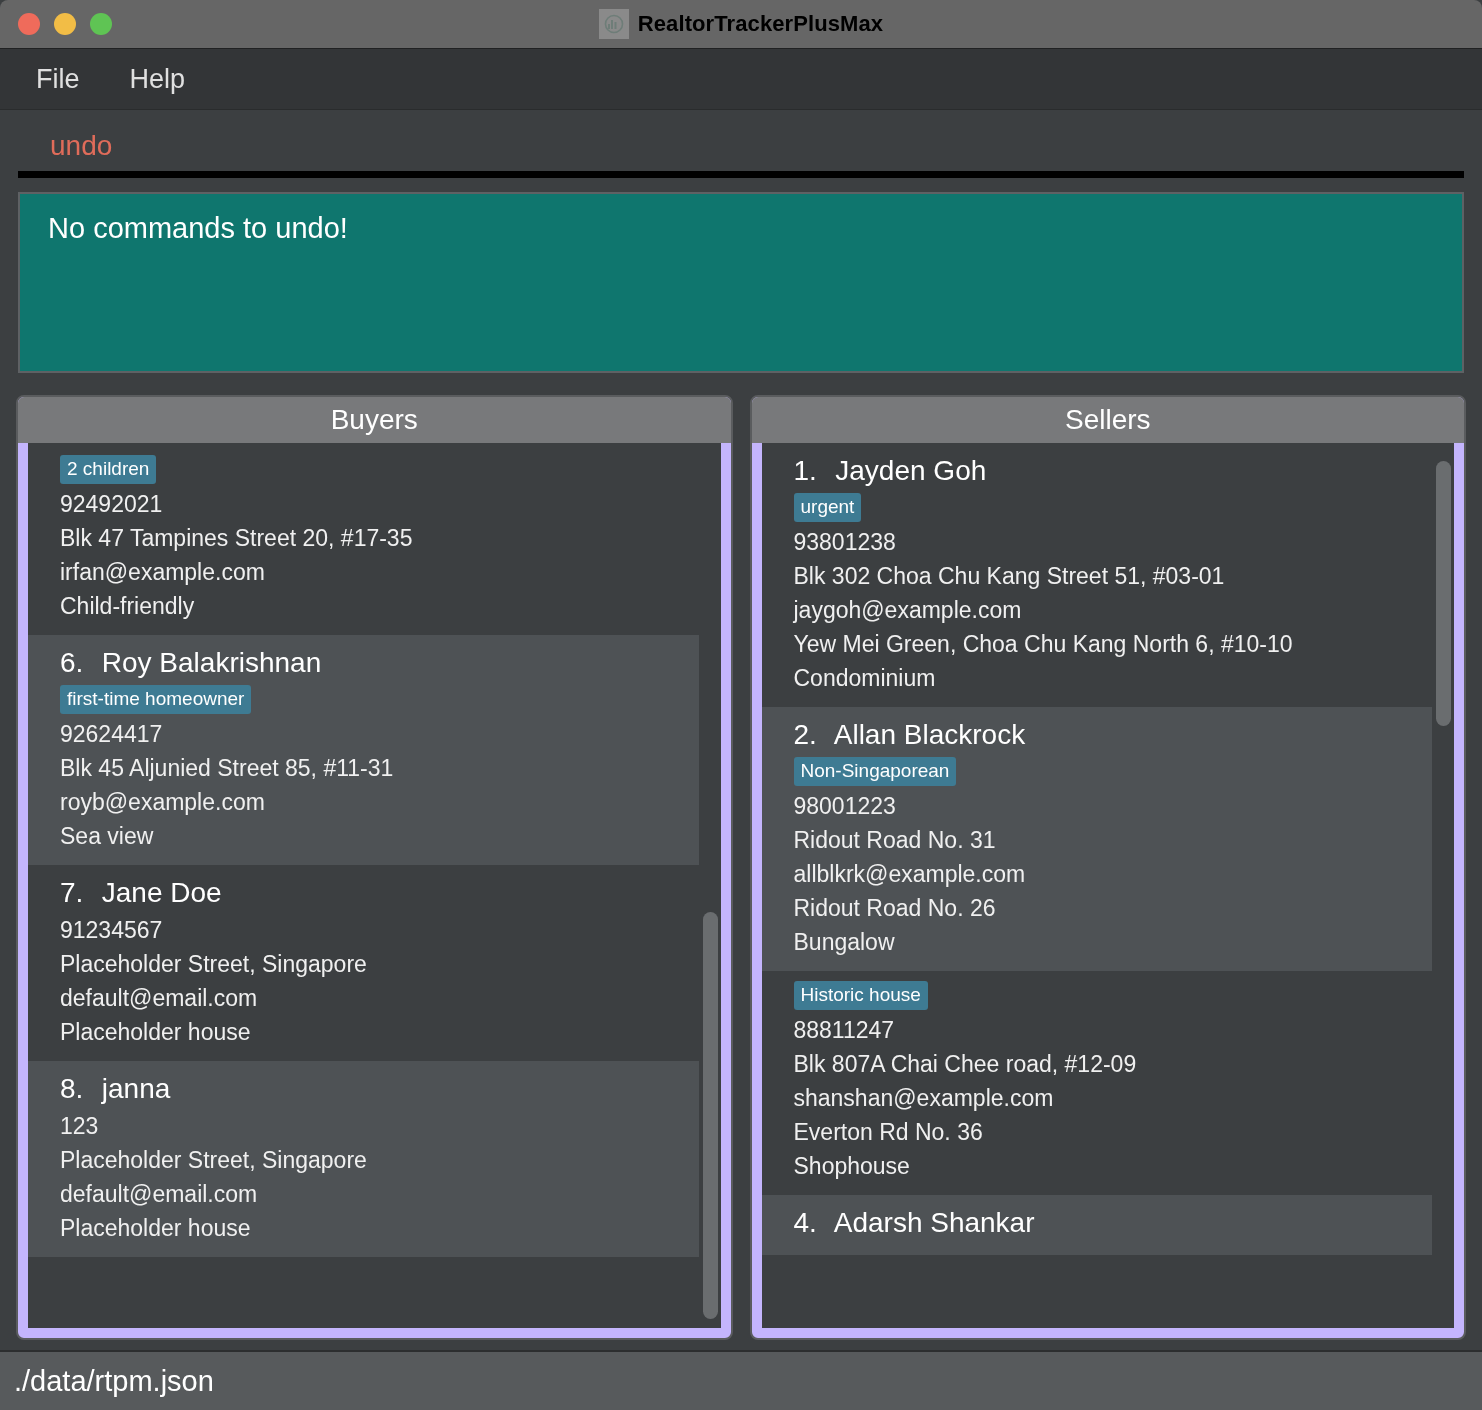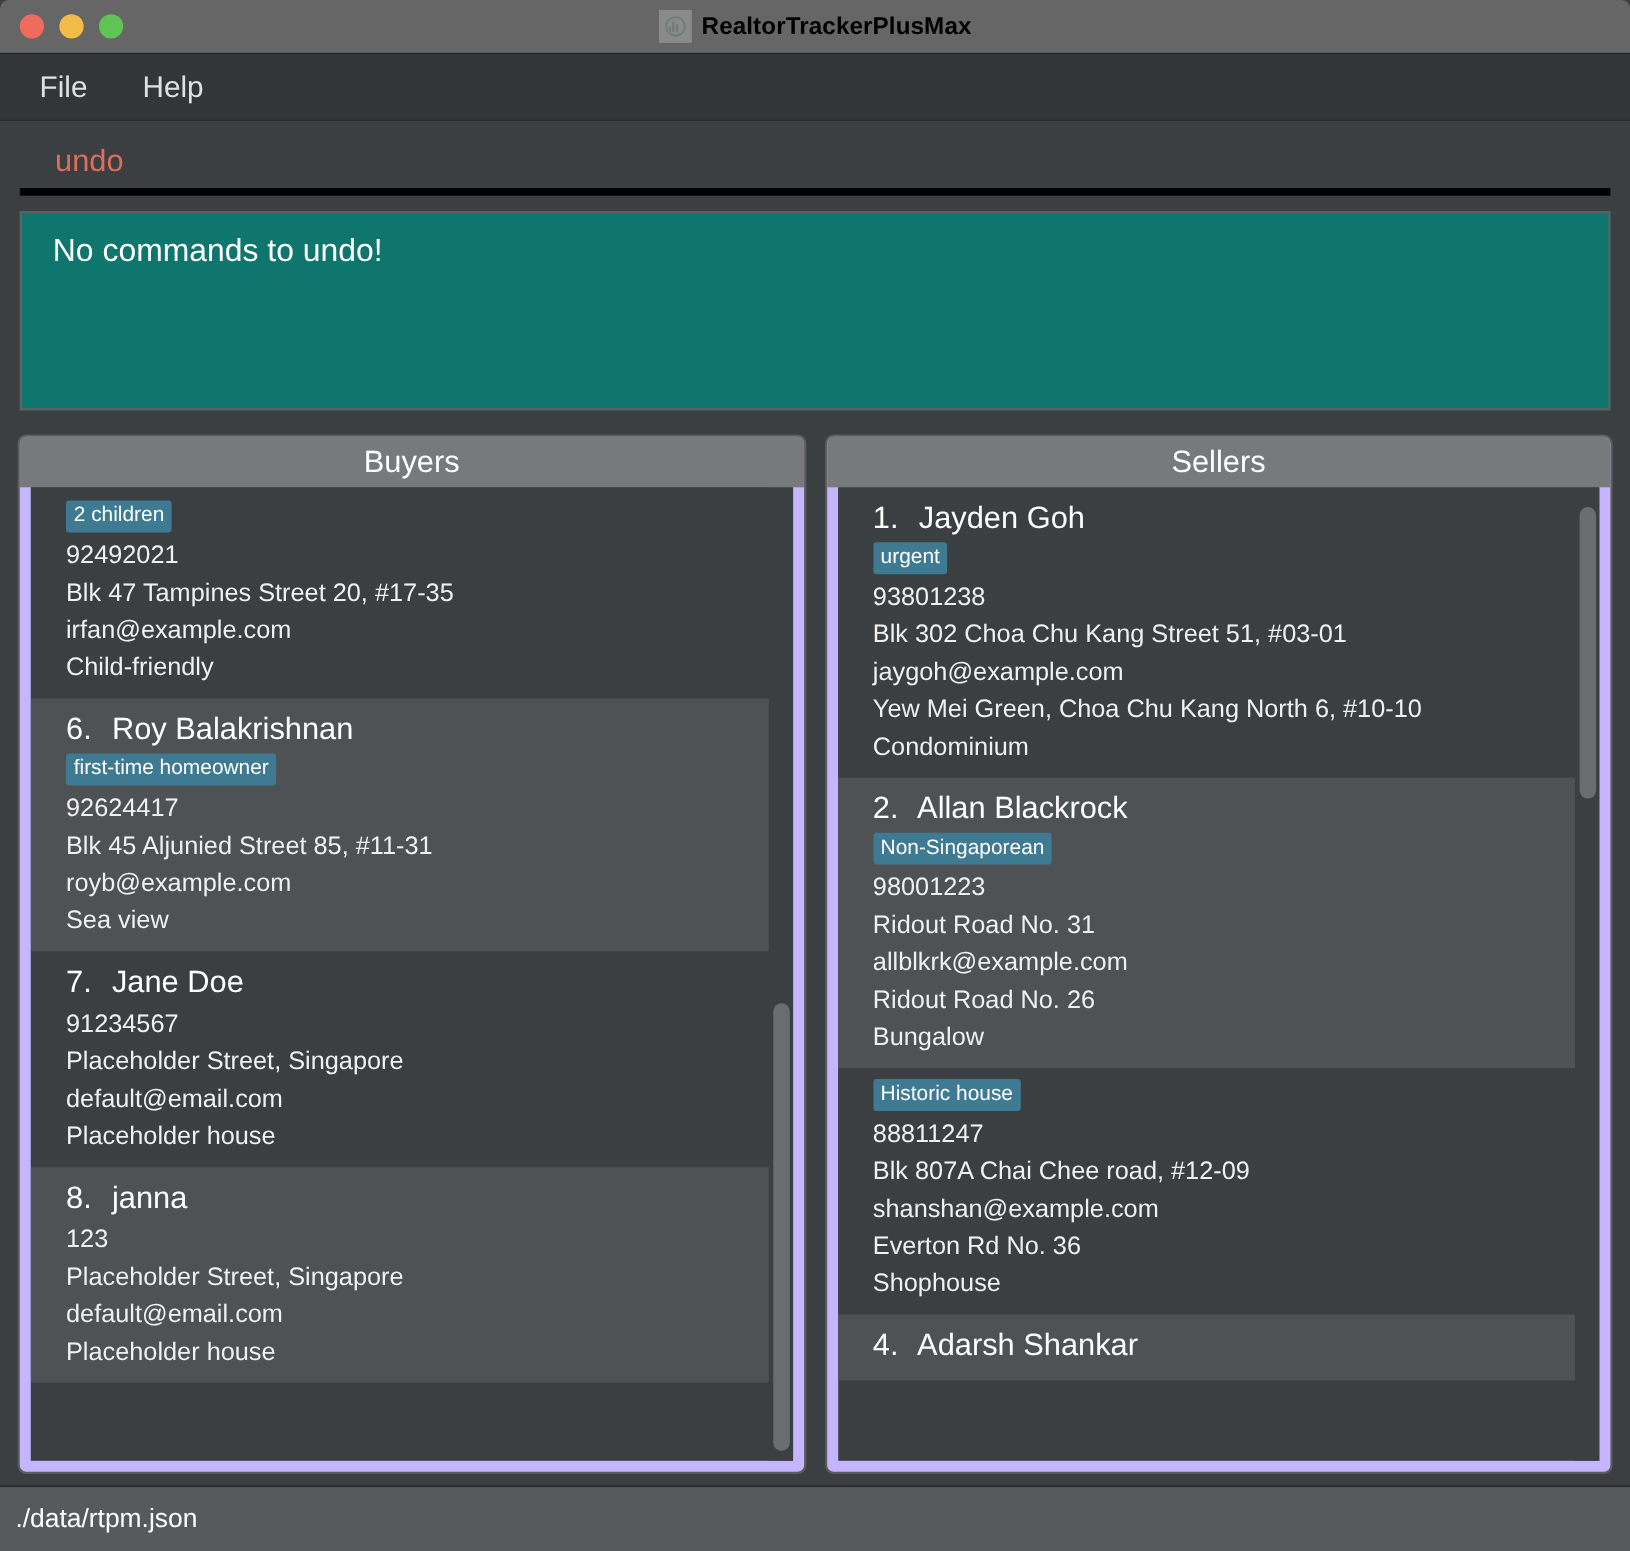--- a/index.html
+++ b/index.html
@@ -215,21 +215,21 @@
   .statusbar {
     flex: 0 0 60px;
     background: #575a5c;
     border-top: 2px solid #2c2e2f;
     display: flex;
     align-items: center;
     padding-left: 14px;
   }
   .status-text {
     color: #ffffff;
-    font-size: 24px;
+    font-size: 29px;
   }
 </style>
 </head>
 <body>
 
 <div id="app">
 
   <div class="titlebar">
     <div class="traffic">
       <div class="light red"></div>

